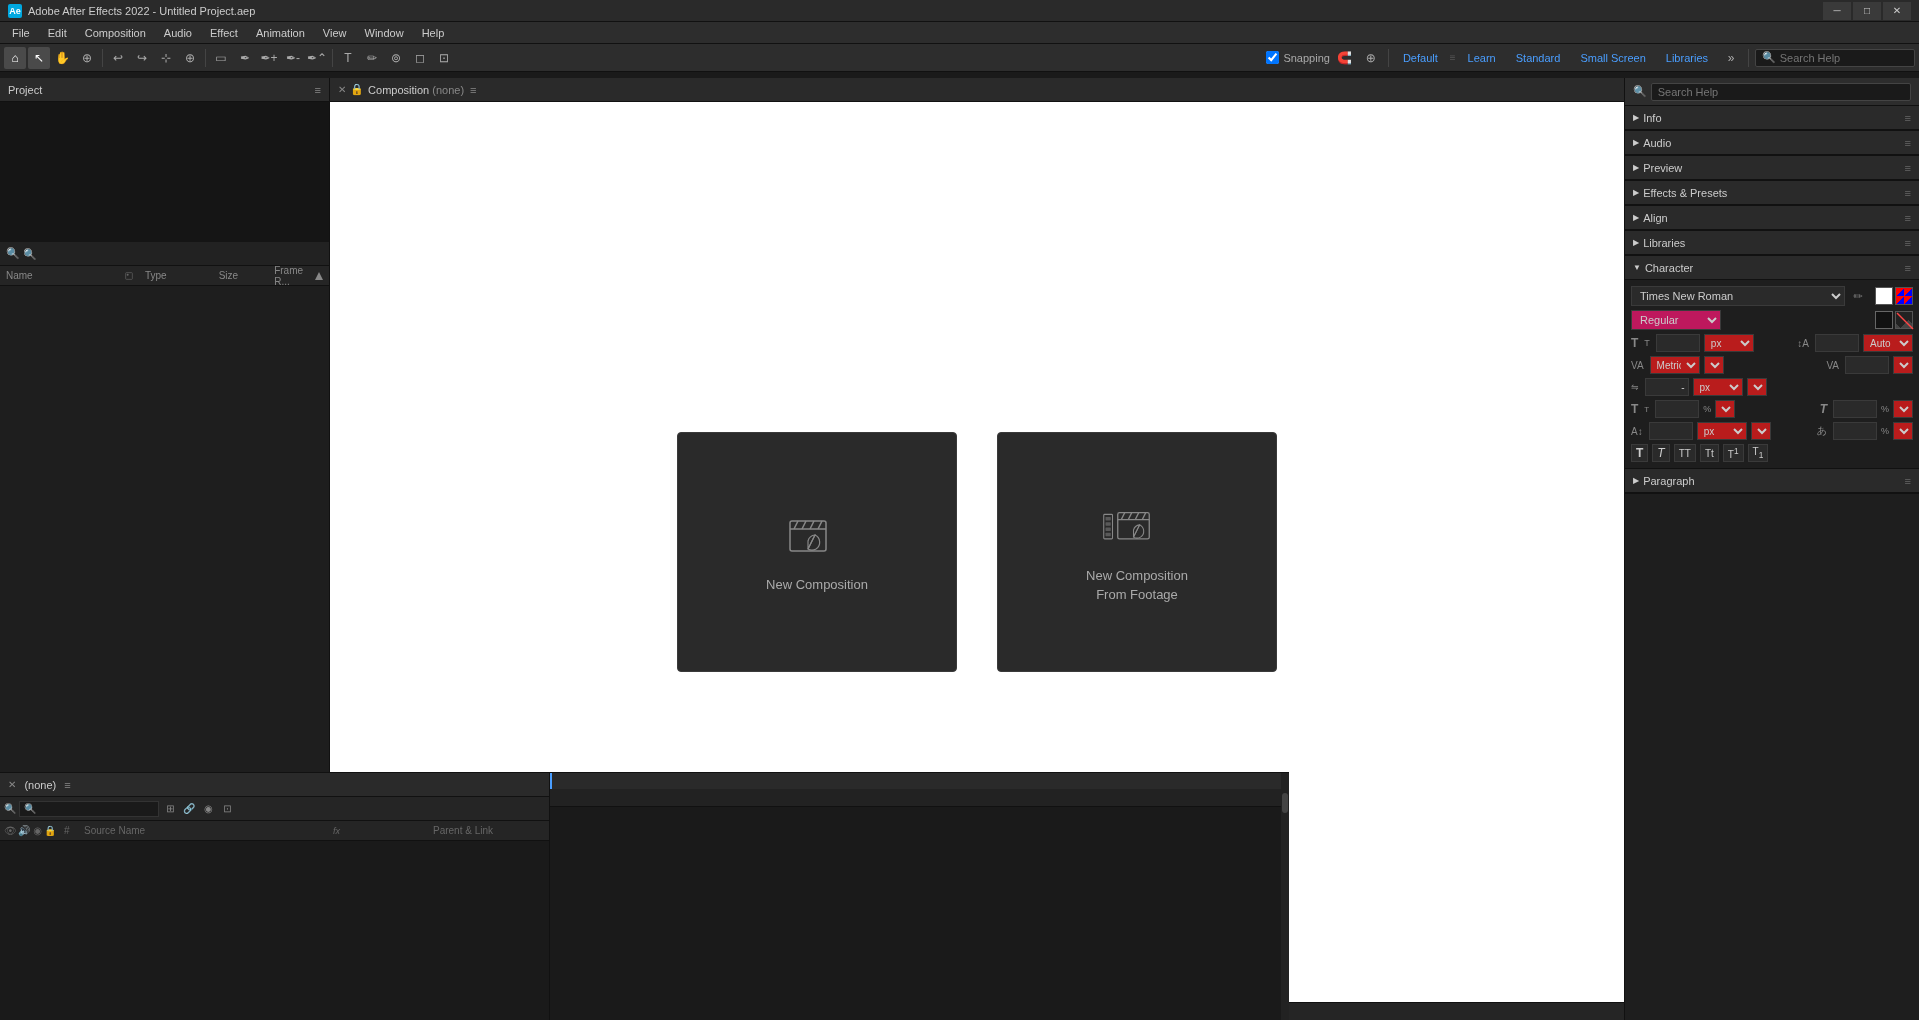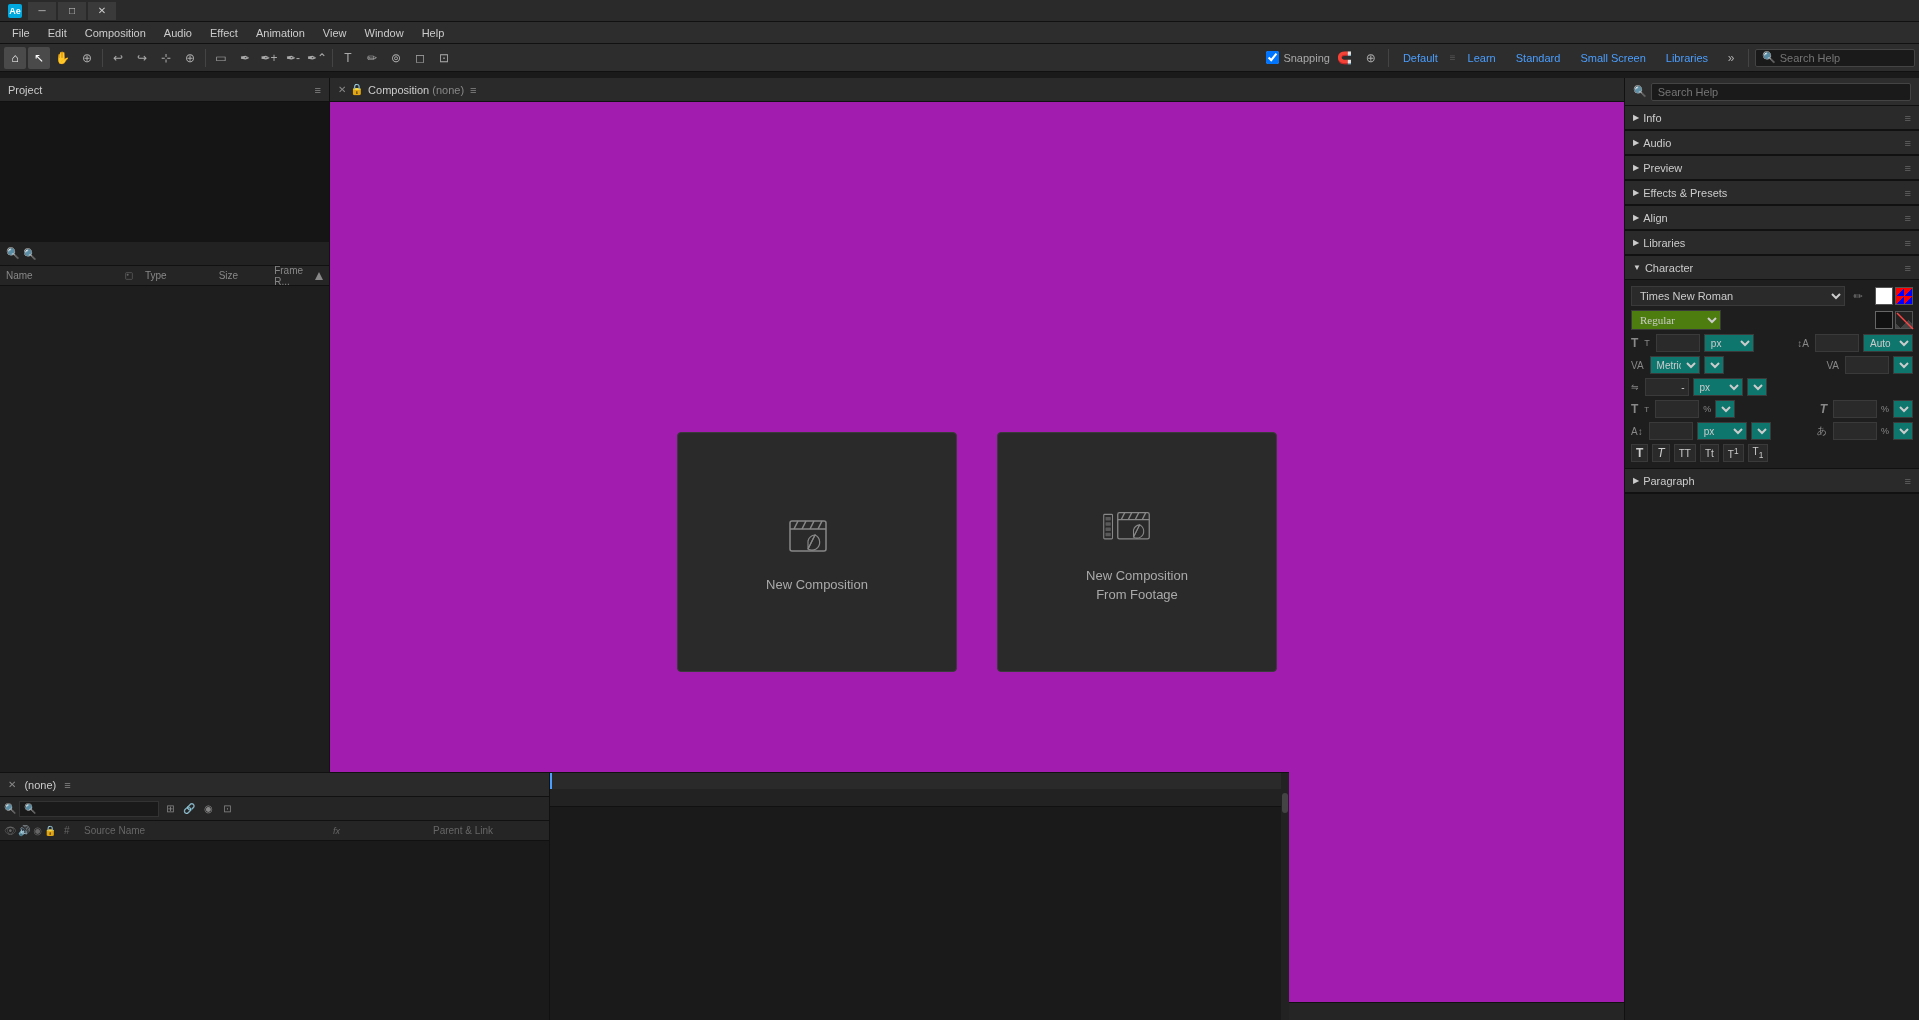--- a/index.html
+++ b/index.html
@@ -242,21 +242,21 @@
     .comp-tab-close {
       color: #888; margin-right: 4px; cursor: pointer; font-size: 10px;
     }
     .comp-lock-icon { color: #888; margin-right: 4px; }
     .comp-tab-name { color: #ccc; }
     .comp-tab-none { color: #888; }
     .comp-header-menu { margin-left: 6px; color: #888; cursor: pointer; }
 
     #comp-viewer {
       flex: 1;
-      background: #a21caf;
+      background: #ffffff;
       display: flex;
       align-items: center;
       justify-content: center;
       position: relative;
       overflow: hidden;
     }
 
     .comp-cards-container {
       display: flex;
       gap: 40px;
@@ -365,39 +365,39 @@
     .char-row {
       display: flex; align-items: center;
       margin-bottom: 4px; gap: 4px;
     }
     .char-font-select {
       flex: 1; background: #2a2a2a; border: 1px solid #3a3a3a;
       color: #ccc; font-size: 11px; padding: 2px 4px;
       cursor: pointer; height: 20px;
     }
     .char-style-select {
-      width: 90px; background: #4d7c0f; border: 1px solid #3a3a3a;
+      width: 90px; background: #be185d; border: 1px solid #3a3a3a;
       color: #ccc; font-size: 11px; padding: 2px 4px;
-      cursor: pointer; height: 20px; font-family: Liberation Serif, serif;
+      cursor: pointer; height: 20px;
     }
     .color-boxes {
       display: flex; gap: 2px; margin-left: 4px;
     }
     .color-box {
       width: 18px; height: 18px;
       border: 1px solid #555;
       cursor: pointer;
     }
     .char-num-input {
       width: 44px; background: #2a2a2a; border: 1px solid #3a3a3a;
       color: #ccc; font-size: 10px; padding: 1px 3px;
       height: 18px; text-align: right;
     }
     .char-select-sm {
-      width: 50px; background: #0f766e; border: 1px solid #3a3a3a;
+      width: 50px; background: #b91c1c; border: 1px solid #3a3a3a;
       color: #ccc; font-size: 10px; padding: 1px 2px;
       height: 18px; cursor: pointer;
     }
     .char-text-style-row {
       display: flex; align-items: center; gap: 4px; margin-top: 4px;
     }
     .ts-btn {
       background: #2a2a2a; border: 1px solid #3a3a3a; color: #ccc;
       font-size: 10px; padding: 1px 4px; cursor: pointer; height: 18px;
     }
@@ -483,20 +483,21 @@
 
     .chevron { font-size: 8px; margin-right: 4px; }
   </style>
 </head>
 <body>
 
 <div id="title-bar">
   <div class="app-icon">
     <span>Ae</span>
   </div>
+  <span class="title-text">Adobe After Effects 2022 - Untitled Project.aep</span>
   <div class="win-controls">
     <button class="win-btn">─</button>
     <button class="win-btn">□</button>
     <button class="win-btn close">✕</button>
   </div>
 </div>
 
 <div id="menu-bar">
   <span class="menu-item">File</span>
   <span class="menu-item">Edit</span>

